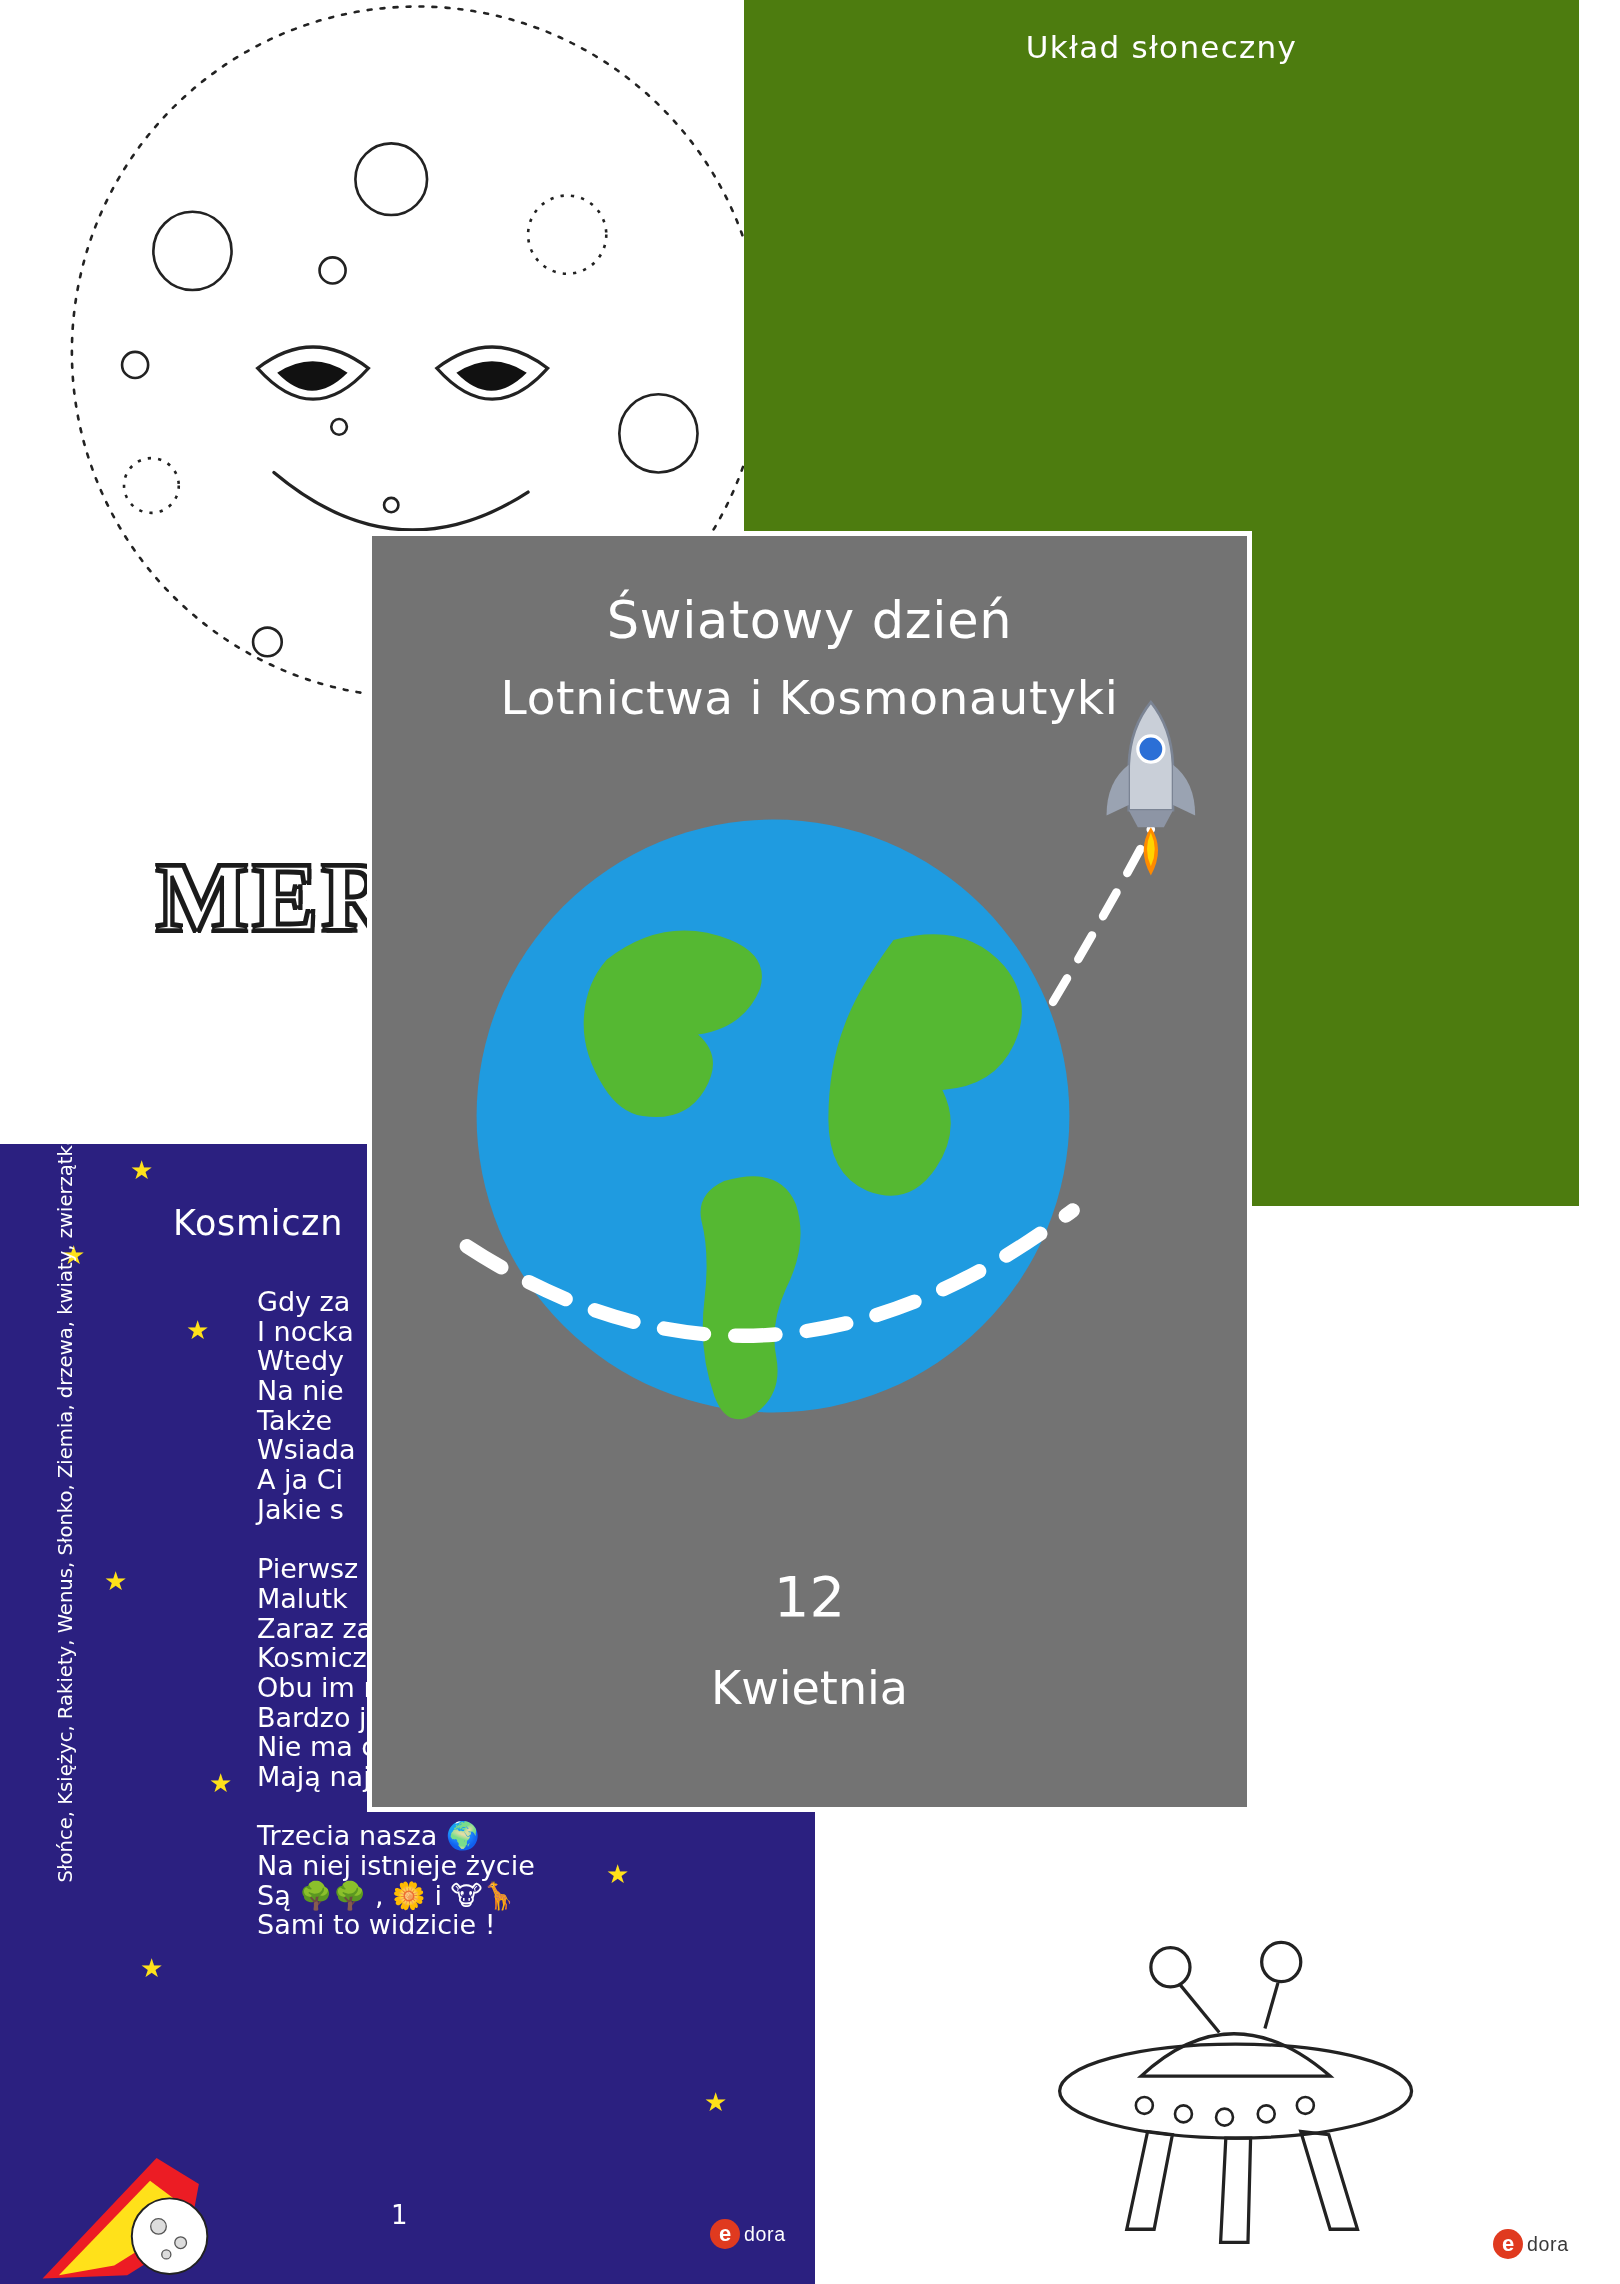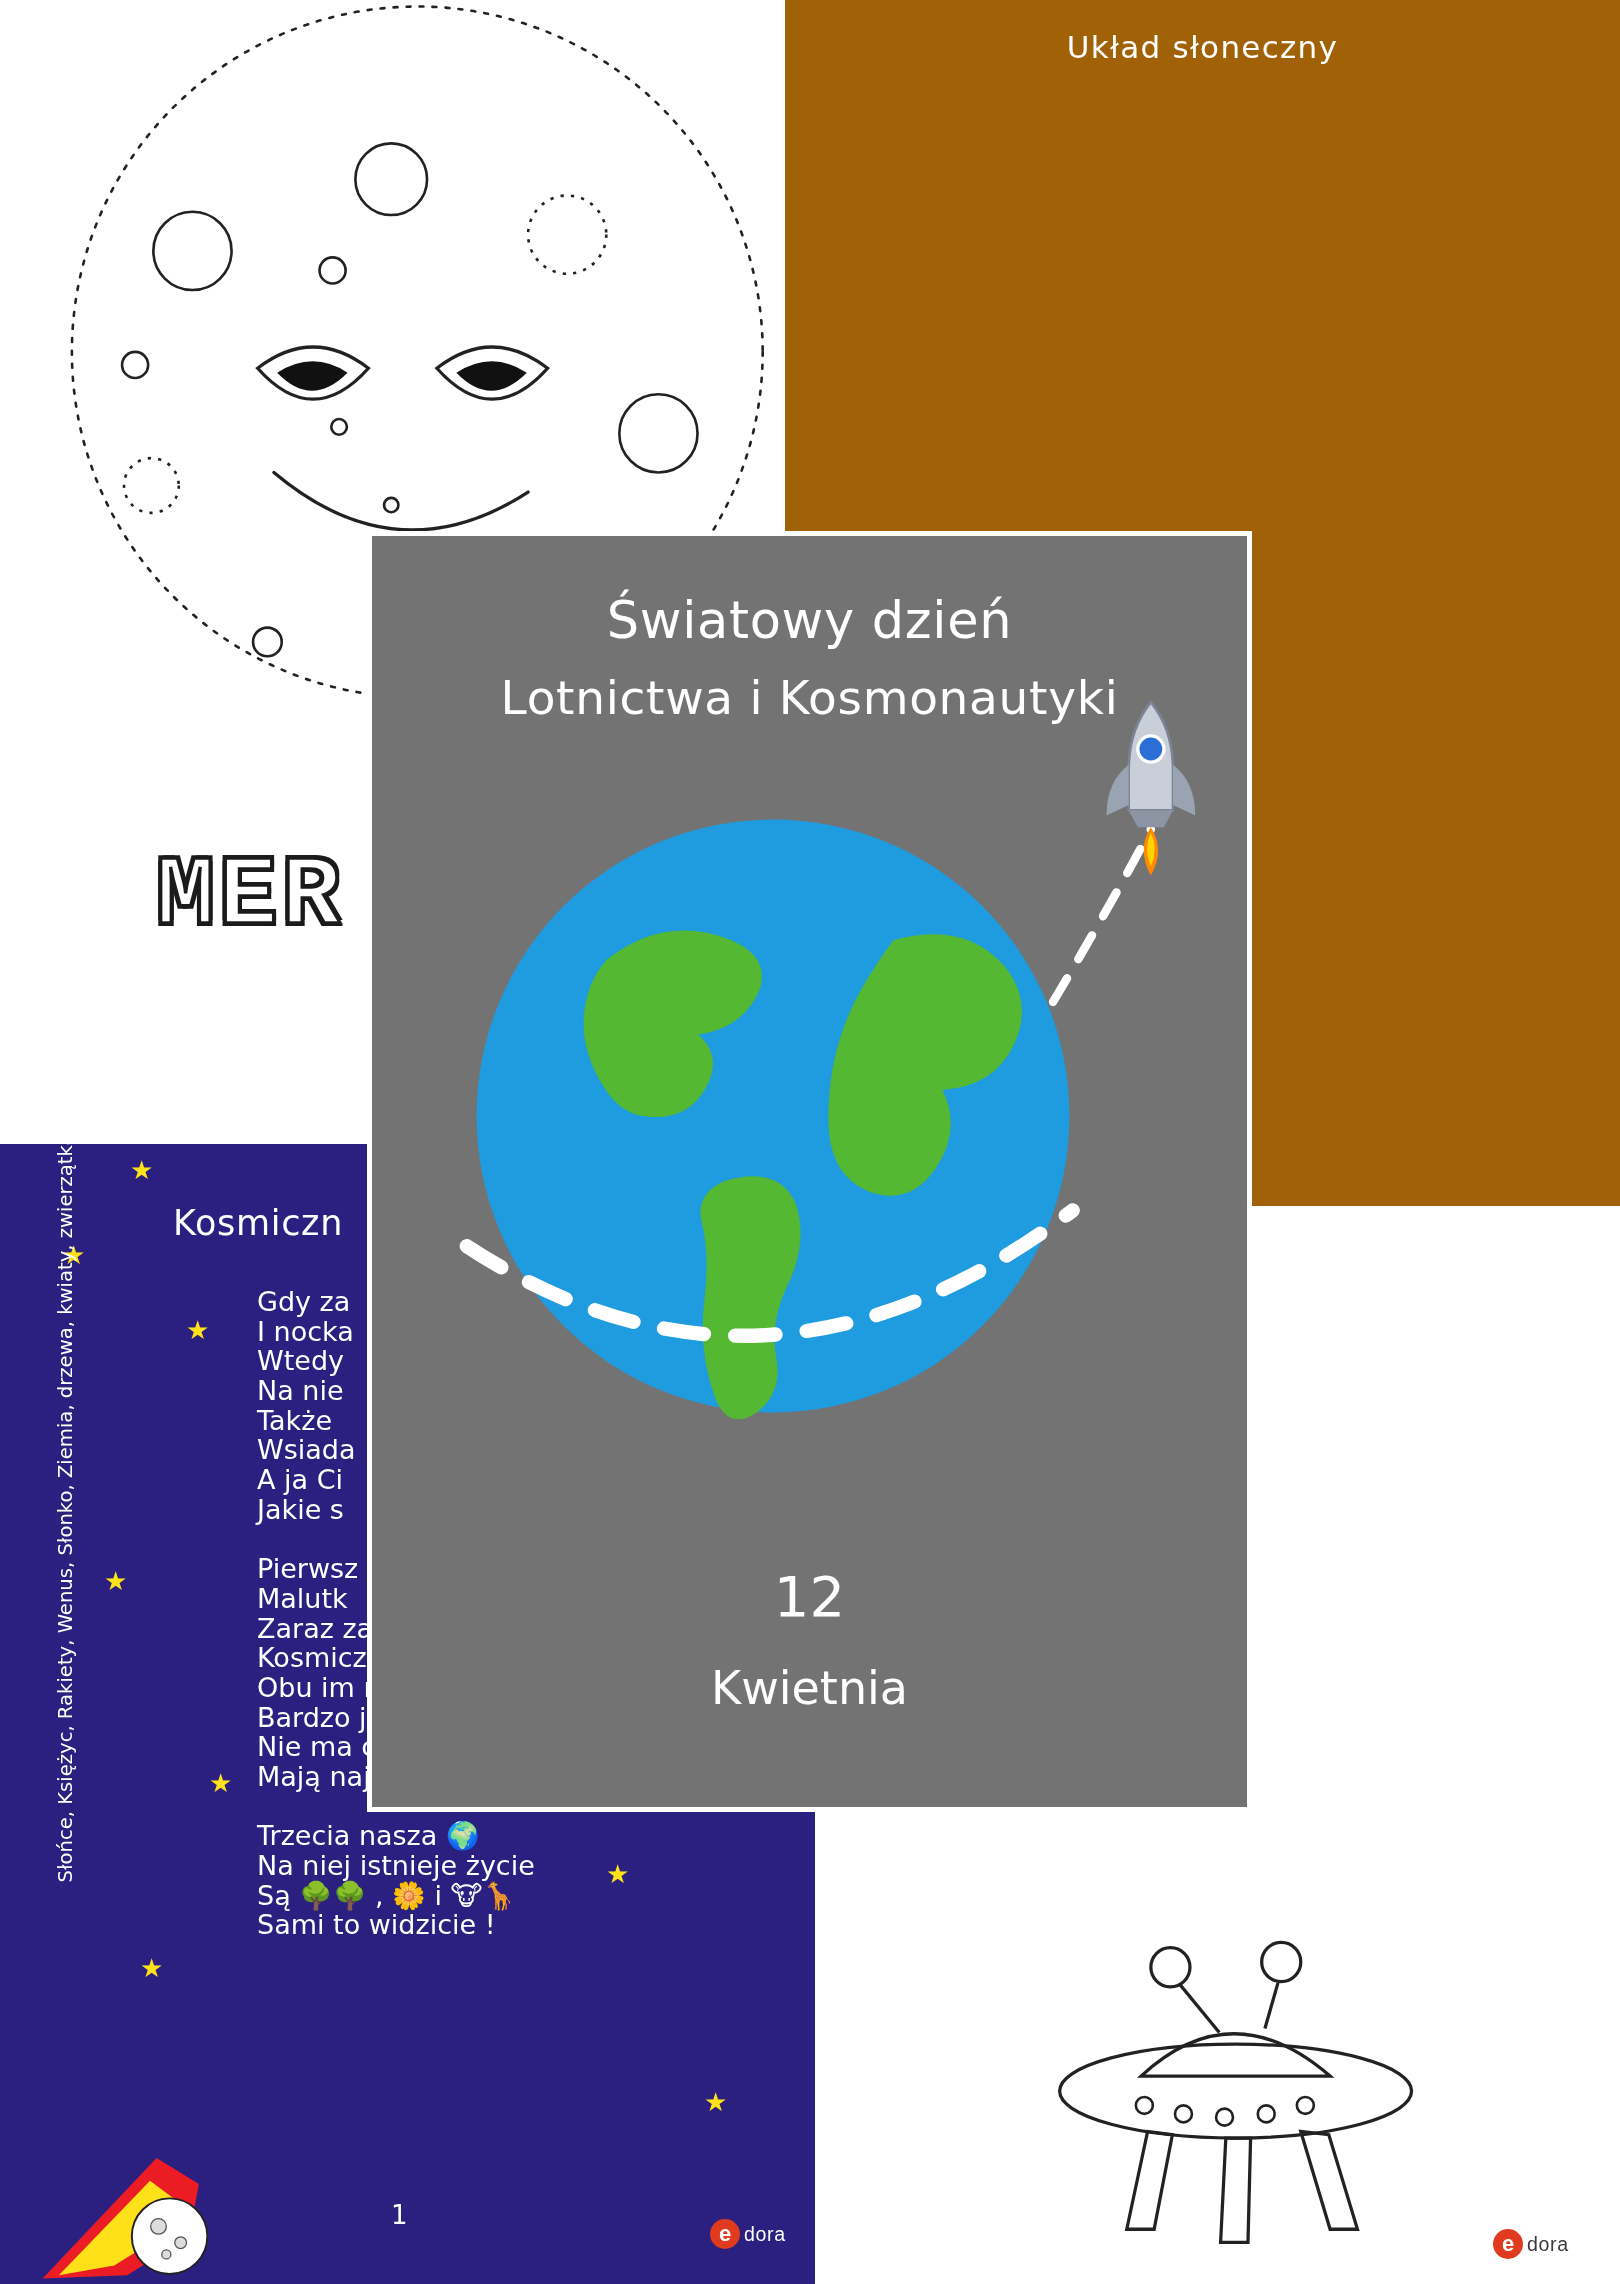--- a/index.html
+++ b/index.html
@@ -7,31 +7,31 @@
     width:1620px;height:2284px;position:relative;overflow:hidden;
     font-family:"DejaVu Sans", sans-serif;
   }
   .sheet{position:absolute;}
 
   
   #moon-sheet{left:0;top:0;width:802px;height:1147px;background:#ffffff;}
   #moon-sheet svg{position:absolute;left:0;top:0;}
   .mer-text{
     position:absolute;left:156px;top:841px;
-    font-family:Liberation Mono, monospace;
+    font-family:Liberation Serif, serif;
     font-size:98px;font-weight:bold;letter-spacing:3.9px;
     color:#ffffff;
     -webkit-text-stroke:3.3px #1b1b1b;
     text-shadow:
       -2.6px -2.6px 0 #1b1b1b, 2.6px -2.6px 0 #1b1b1b,
       -2.6px  2.6px 0 #1b1b1b, 2.6px  2.6px 0 #1b1b1b;
   }
 
   
-  #solar-sheet{left:785px;top:0;width:835px;height:1209px;background:#a16207;}
+  #solar-sheet{left:744px;top:0;width:835px;height:1209px;background:#4d7c0f;}
   #solar-title{
     position:absolute;left:0;top:29px;width:100%;text-align:center;
     color:#ffffff;font-size:31px;letter-spacing:1.3px;
     font-family:"DejaVu Sans", sans-serif;
   }
   .star{position:absolute;color:#ffe11a;font-size:26px;line-height:1;}
 
   
   #poem-sheet{left:0;top:1144px;width:817px;height:1140px;background:#2b2080;}
   #poem-title{

